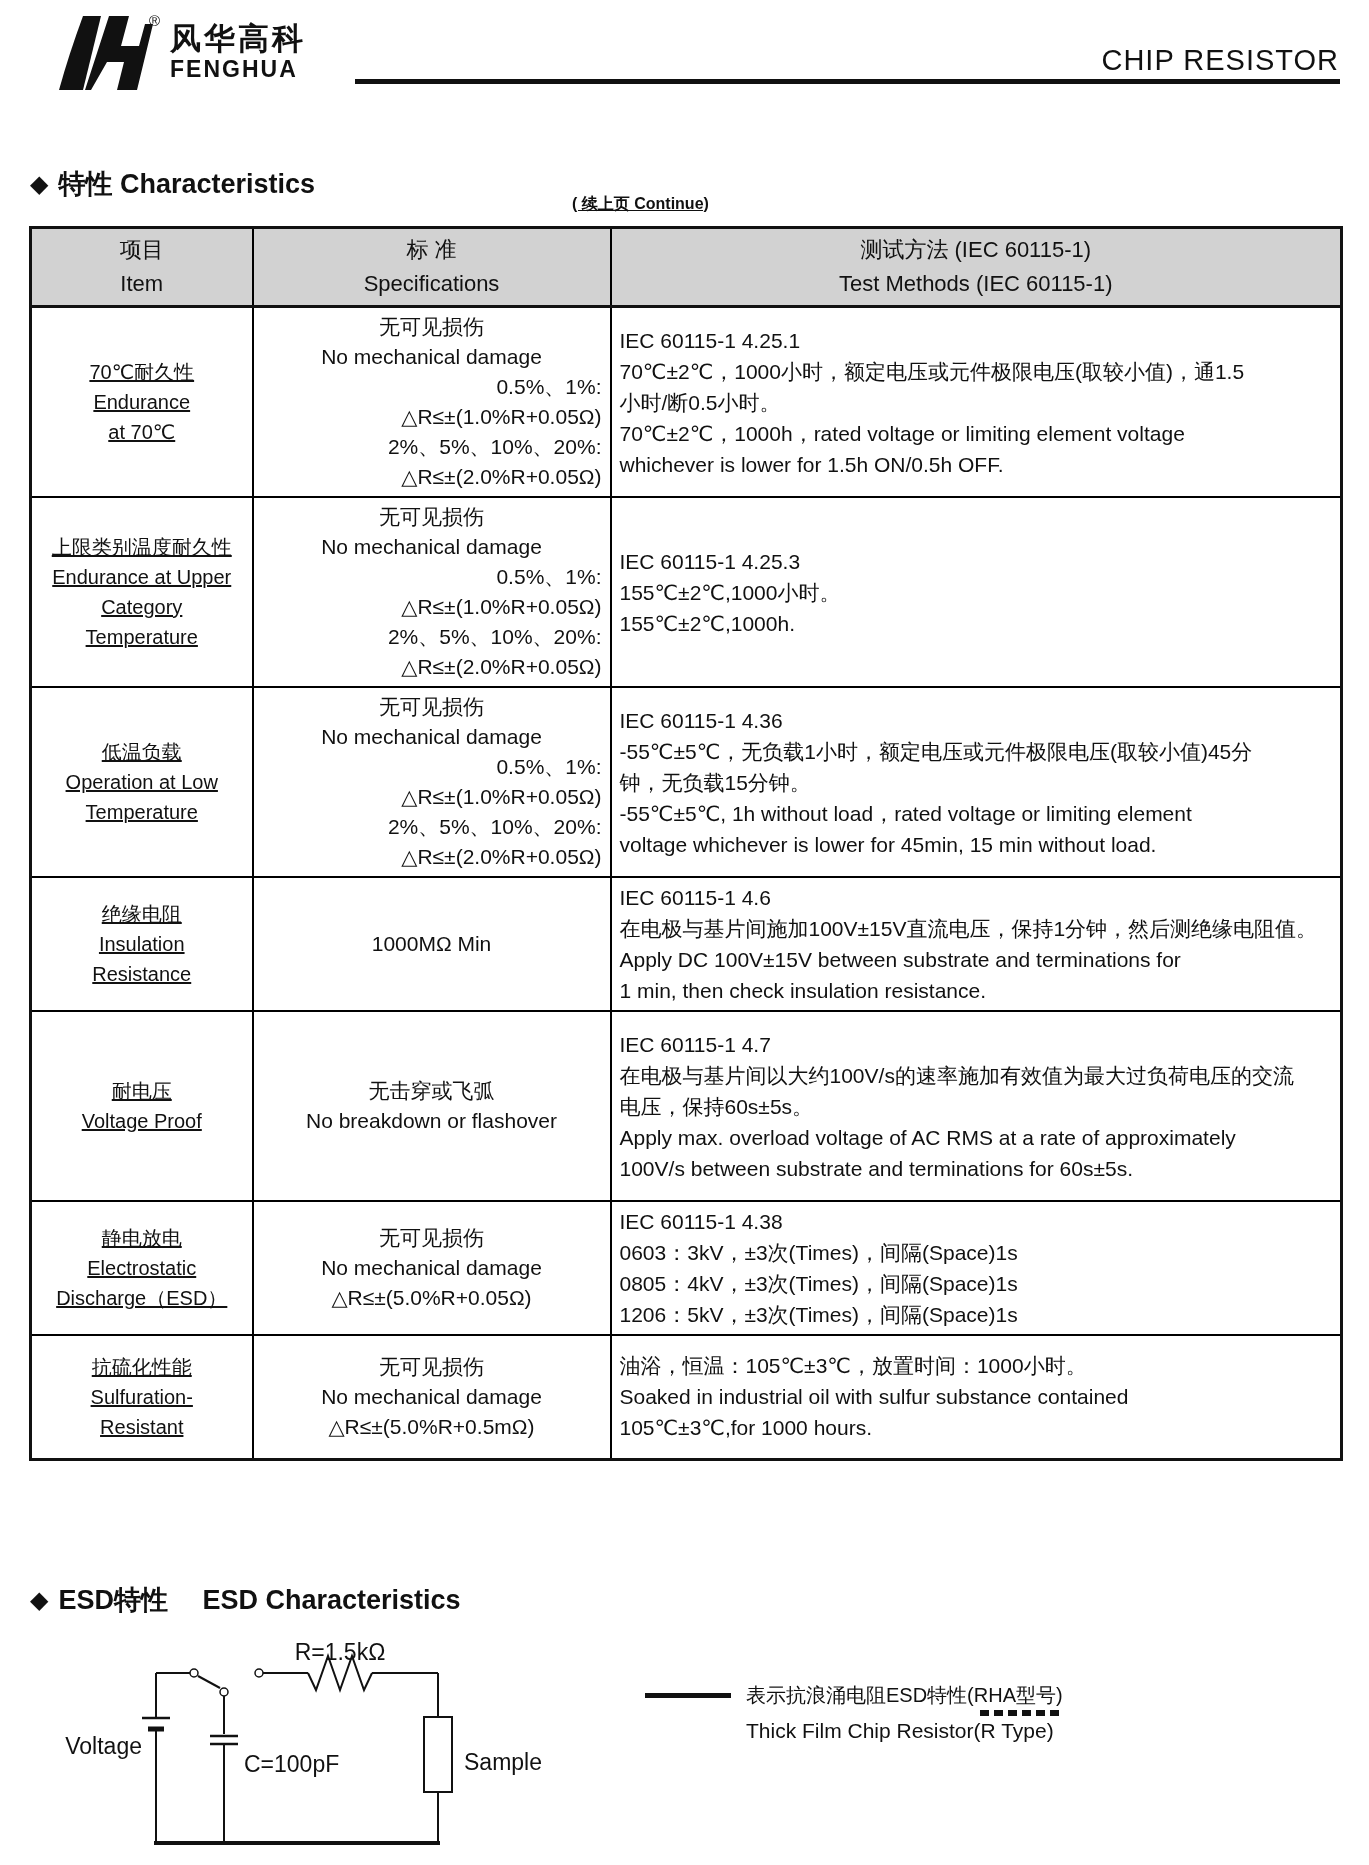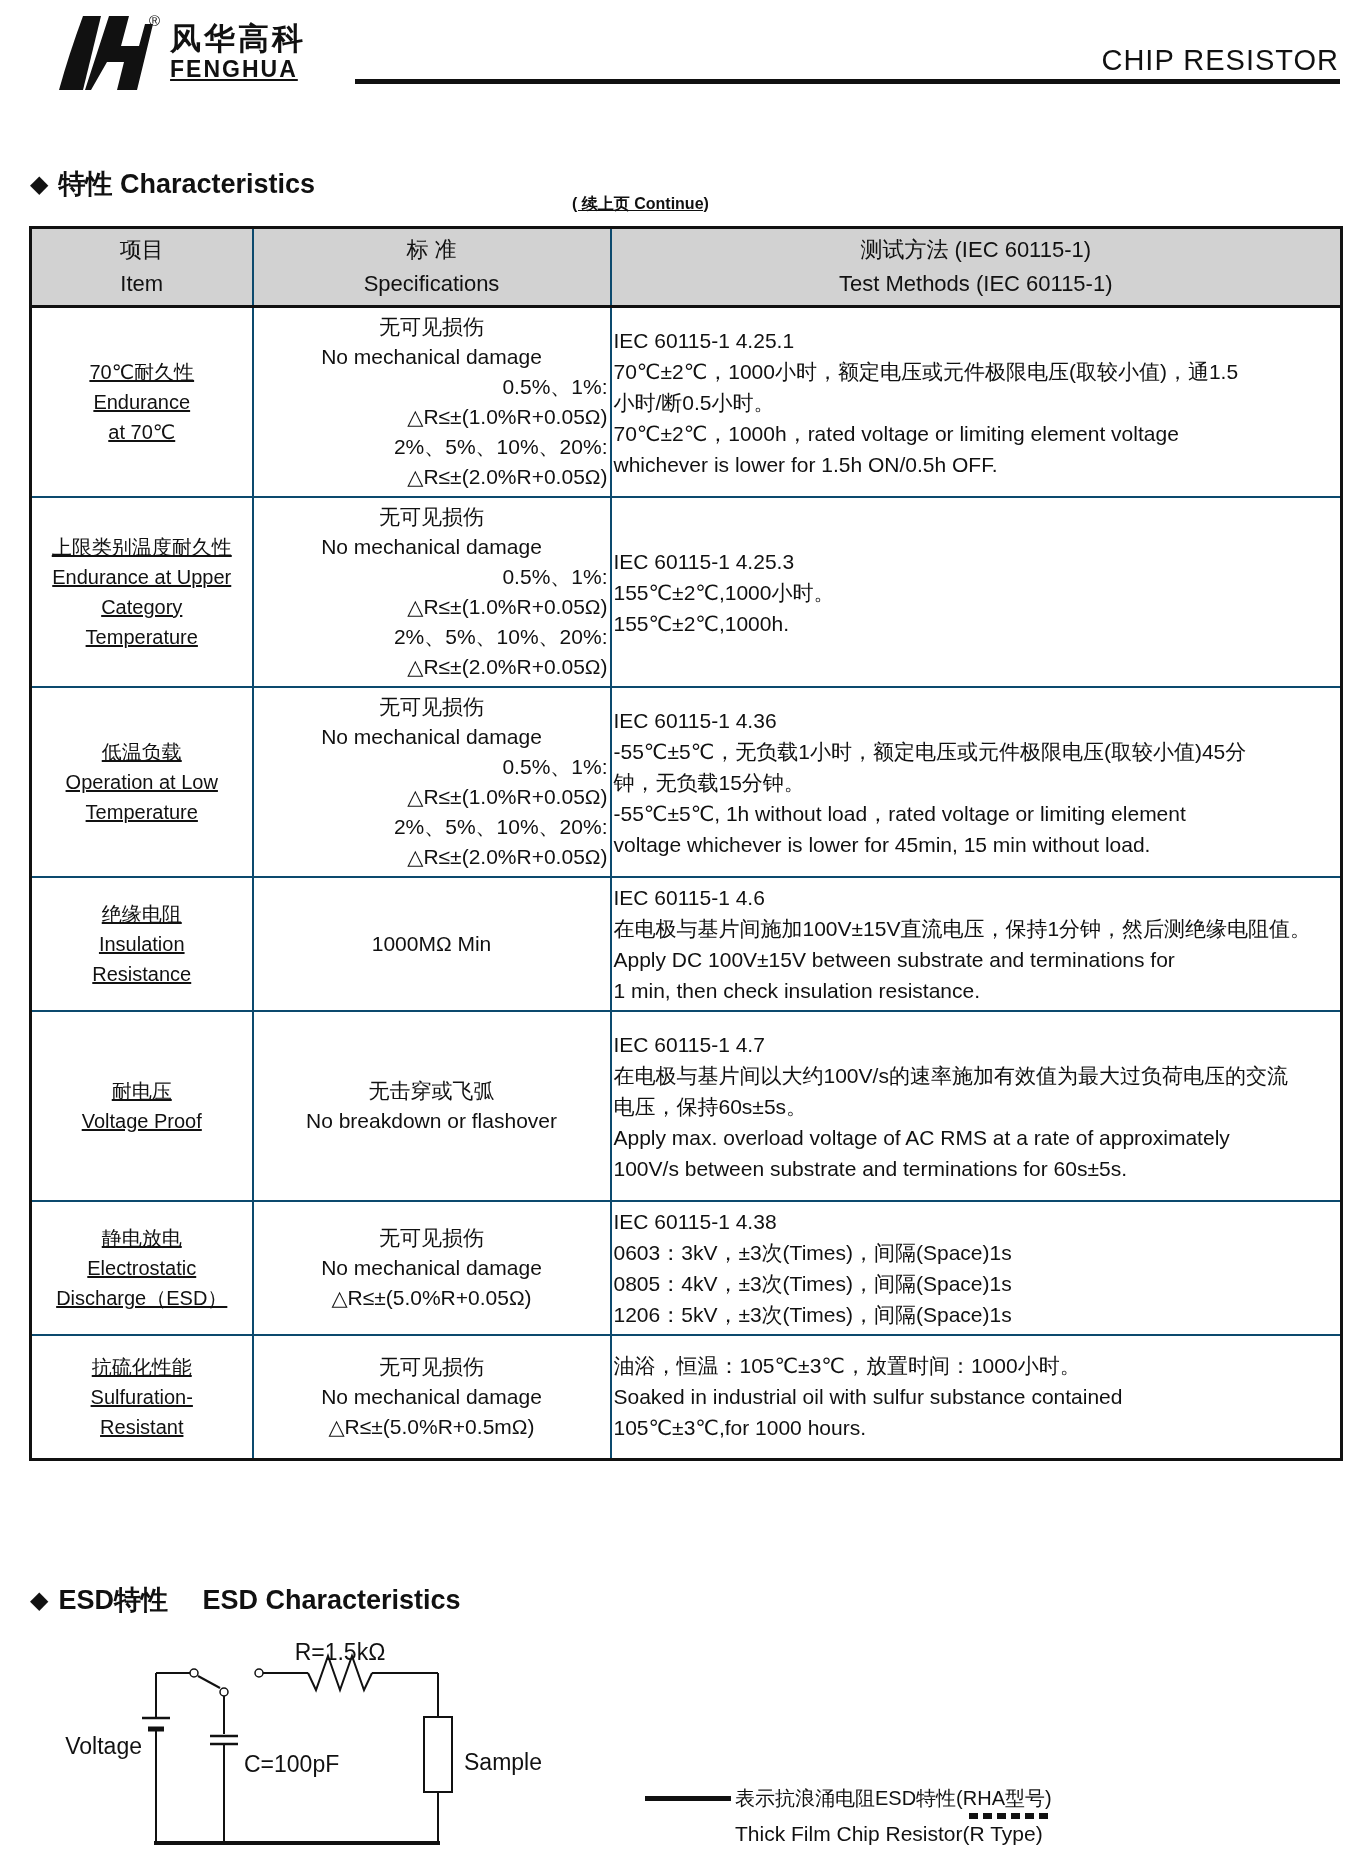--- a/index.html
+++ b/index.html
@@ -5,49 +5,49 @@
   html,body{margin:0;padding:0;background:#fff;}
   body{font-family:"Liberation Sans","DejaVu Sans",sans-serif;color:#111;}
   #page{position:relative;width:1369px;height:1865px;background:#fff;overflow:hidden;}
 
   
   .logo-wrap{position:absolute;left:55px;top:14px;display:flex;align-items:flex-start;}
   .logo-mark{width:100px;height:78px;}
   .logo-reg{font-size:15px;margin-left:-6px;margin-top:-2px;}
   .logo-text{margin-left:10px;padding-top:8px;}
   .logo-cn{font-size:31px;font-weight:700;letter-spacing:3px;line-height:34px;}
-  .logo-en{font-size:23px;font-weight:700;letter-spacing:2px;line-height:26px;text-decoration:underline;}
+  .logo-en{font-size:23px;font-weight:700;letter-spacing:2px;line-height:26px;}
   .product-title{position:absolute;right:30px;top:44px;font-size:29px;letter-spacing:1px;}
   .header-rule{position:absolute;left:355px;top:79px;width:985px;height:5px;background:#111;}
 
   
   .sec-title{position:absolute;left:30px;display:flex;align-items:center;font-size:27px;font-weight:600;}
   .diamond{font-size:24px;margin-right:10px;}
   .continue-note{position:absolute;left:572px;top:194px;font-size:16px;font-weight:600;text-decoration:underline;}
 
   
   table.chars{position:absolute;left:29px;top:226px;width:1311px;border-collapse:collapse;table-layout:fixed;}
   table.chars col.c1{width:222px;} table.chars col.c2{width:358px;} table.chars col.c3{width:731px;}
-  table.chars td,table.chars th{border:2px solid #0c4a6e;vertical-align:middle;padding:4px 2px;}
+  table.chars td,table.chars th{border:2px solid #000000;vertical-align:middle;padding:4px 8px;}
   table.chars{border:3px solid #111;}
   table.chars thead th{background:#d2d2d2;font-weight:400;font-size:22px;line-height:34px;border-bottom:3px solid #111;}
   tr.hd{height:78px;}
   tr.r0{height:190px;} tr.r1{height:162px;} tr.r2{height:170px;} tr.r3{height:134px;}
   tr.r4{height:190px;} tr.r5{height:102px;} tr.r6{height:132px;} tr.r7{height:124px;}
   .cell-item{white-space:pre-line;text-align:center;font-size:20px;line-height:30px;text-decoration:underline;}
   .cell-spec{font-size:21px;}
   .spec-top{white-space:pre-line;text-align:center;line-height:30px;}
   .spec-detail{white-space:pre-wrap;text-align:right;padding-left:38px;line-height:30px;}
   .cell-test{white-space:pre-line;text-align:left;font-size:21px;line-height:31px;padding-left:16px;padding-right:6px;}
 
   
   .esd-title{top:1582px;}
   .circuit{position:absolute;left:60px;top:1630px;}
   .circuit text{font-size:23px;fill:#111;}
-  .legend{position:absolute;left:612px;top:1783px;display:grid;grid-template-columns:122px auto;column-gap:1px;}
+  .legend{position:absolute;left:612px;top:1680px;display:grid;grid-template-columns:122px auto;column-gap:12px;}
   .legend .mk{display:flex;justify-content:flex-end;align-items:center;padding-right:3px;}
   .legend .cn{font-size:20px;line-height:30px;}
   .legend .en{font-size:21px;line-height:30px;}
   .solid-line{width:86px;height:5px;background:#111;}
   .dashed-line{width:80px;height:6px;background:repeating-linear-gradient(90deg,#111 0 9px,transparent 9px 14px);}
 </style>
 </head>
 <body>
 
 <div id="page">

